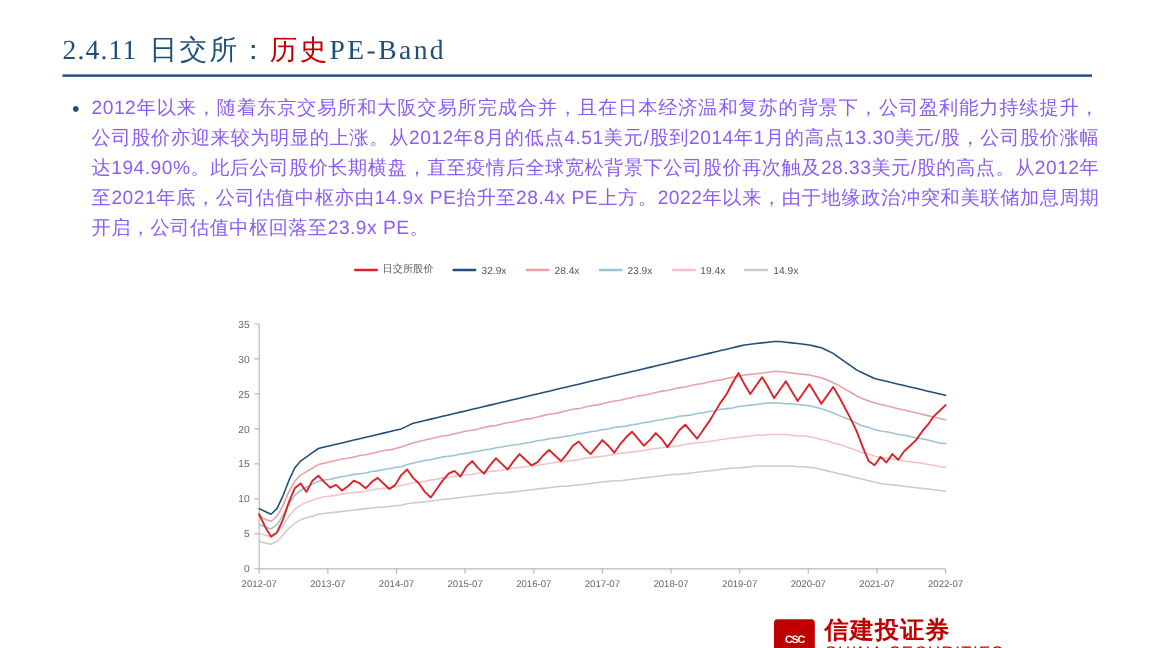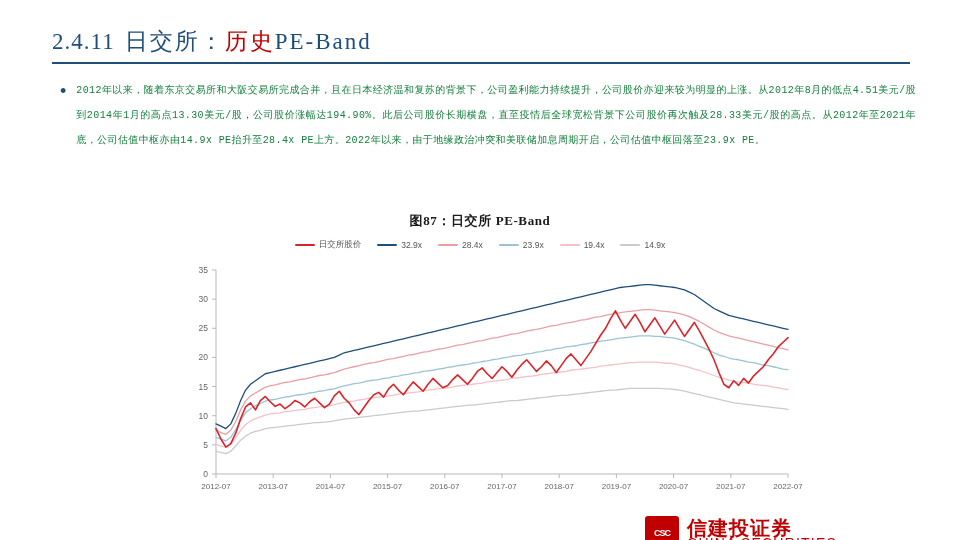--- a/index.html
+++ b/index.html
@@ -34,22 +34,22 @@
   }
   
   .body-block{
     position:absolute;left:60px;top:78px;width:856px;
     display:flex;gap:10px;
   }
   .bullet{
     color:#1f4e79;font-size:18px;line-height:22px;flex:0 0 auto;padding-top:2px;
   }
   .body-text{
-    font-family:Liberation Mono, monospace;
-    color:#15803d;font-size:10px;line-height:25px;text-align:justify;
+    font-family:Liberation Sans, sans-serif;
+    color:#8b5cf6;font-size:16px;line-height:25px;text-align:justify;
     letter-spacing:.4px;
   }
   
   .chart-card{
     position:absolute;left:150px;top:210px;width:660px;height:290px;
     background:#ffffff;
   }
   .chart-title{
     text-align:center;font-weight:700;font-size:13px;color:#1a1a1a;
     font-family:"Liberation Serif","DejaVu Serif",serif;
@@ -80,21 +80,21 @@
   }
   .logo-wrap{
     position:absolute;right:30px;top:504px;height:34px;display:flex;align-items:center;gap:8px;margin-top:12px;
   }
   .logo-mark{
     width:34px;height:34px;border-radius:3px;background:#c00000;
     display:flex;align-items:center;justify-content:center;
     color:#fff;font-size:9px;font-weight:700;letter-spacing:-1px;
   }
   .logo-txt-cn{
-    font-family:Liberation Serif, serif;
+    font-family:Liberation Mono, monospace;
     color:#c00000;font-size:20px;font-weight:700;letter-spacing:1px;line-height:20px;
   }
   .logo-txt-en{
     color:#c00000;font-size:14px;letter-spacing:1.2px;line-height:11px;
   }
   .logo-col{display:flex;flex-direction:column;justify-content:center;}
   text{font-family:"Liberation Sans","DejaVu Sans",sans-serif;}
 </style>
 </head>
 <body>
@@ -106,21 +106,20 @@
     <span class="title-text"><span>日交所：</span><span class="hist">历史</span><span>PE-Band</span></span>
   </div>
   <div class="title-rule"></div>
 
   <div class="body-block">
     <span class="bullet">•</span>
     <div class="body-text">2012年以来，随着东京交易所和大阪交易所完成合并，且在日本经济温和复苏的背景下，公司盈利能力持续提升，公司股价亦迎来较为明显的上涨。从2012年8月的低点4.51美元/股到2014年1月的高点13.30美元/股，公司股价涨幅达194.90%。此后公司股价长期横盘，直至疫情后全球宽松背景下公司股价再次触及28.33美元/股的高点。从2012年至2021年底，公司估值中枢亦由14.9x PE抬升至28.4x PE上方。2022年以来，由于地缘政治冲突和美联储加息周期开启，公司估值中枢回落至23.9x PE。</div>
   </div>
 
   <div class="chart-card">
-    <div class="chart-title">图87：日交所 PE-Band</div>
     <div class="legend" id="legend">
         <div class="legend-item">
           <span class="legend-swatch" style="background: rgb(217, 37, 42); height: 2px;"></span>
           <span>日交所股价</span>
         </div>
         <div class="legend-item">
           <span class="legend-swatch" style="background: rgb(31, 78, 121); height: 2px;"></span>
           <span>32.9x</span>
         </div>
         <div class="legend-item">

